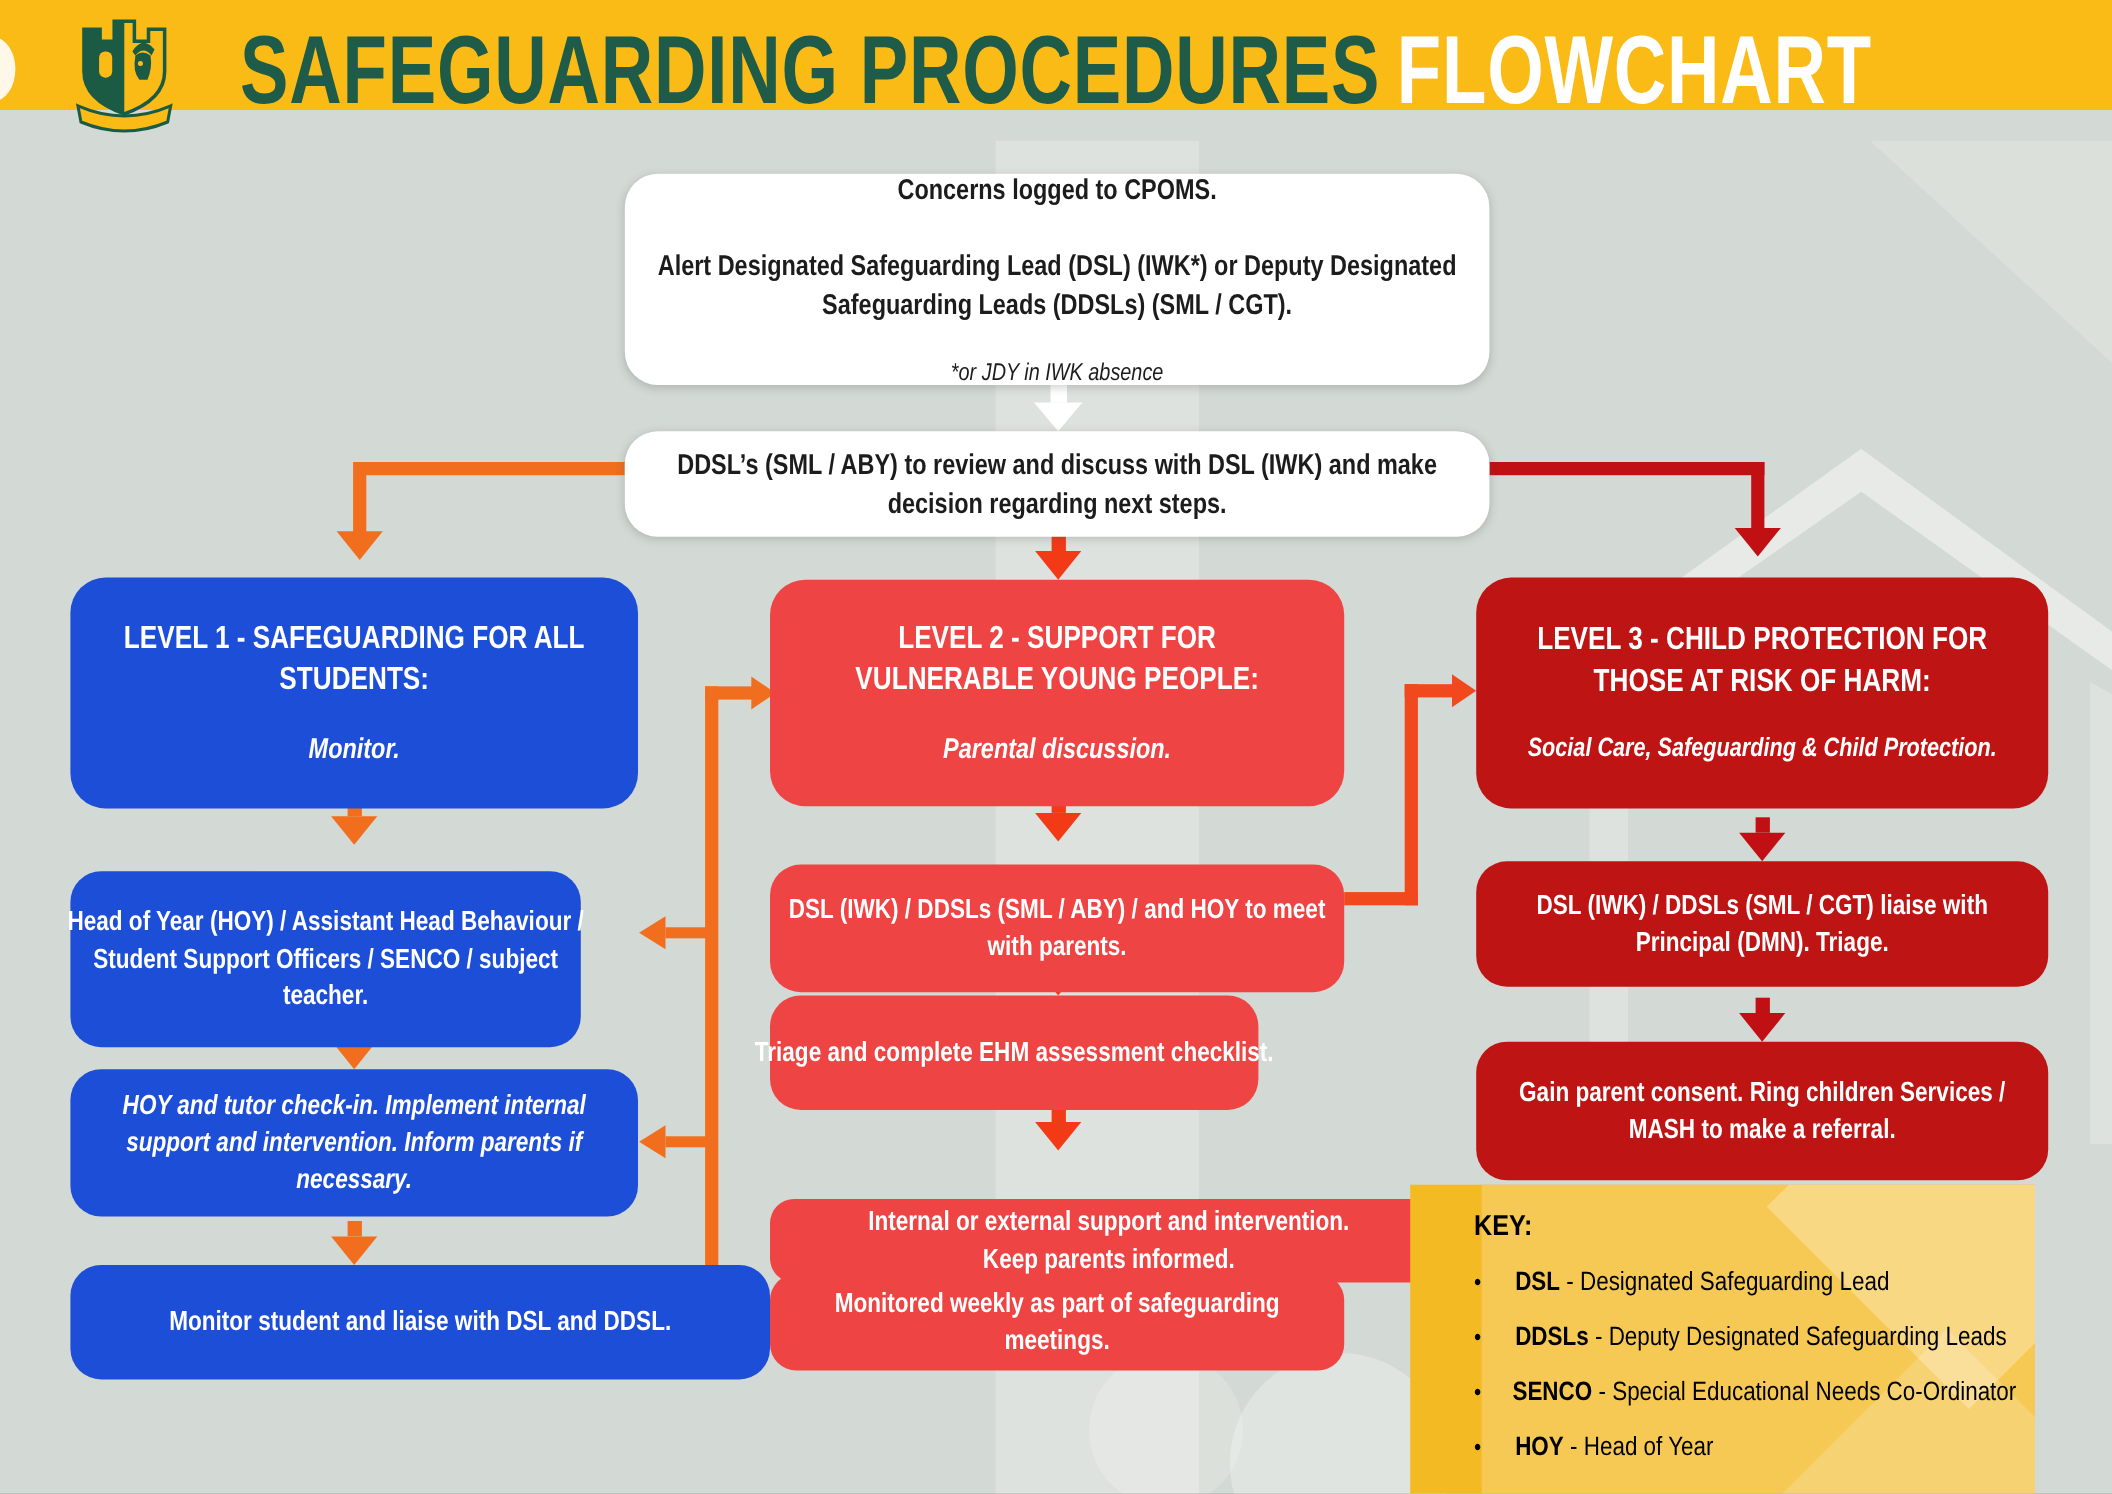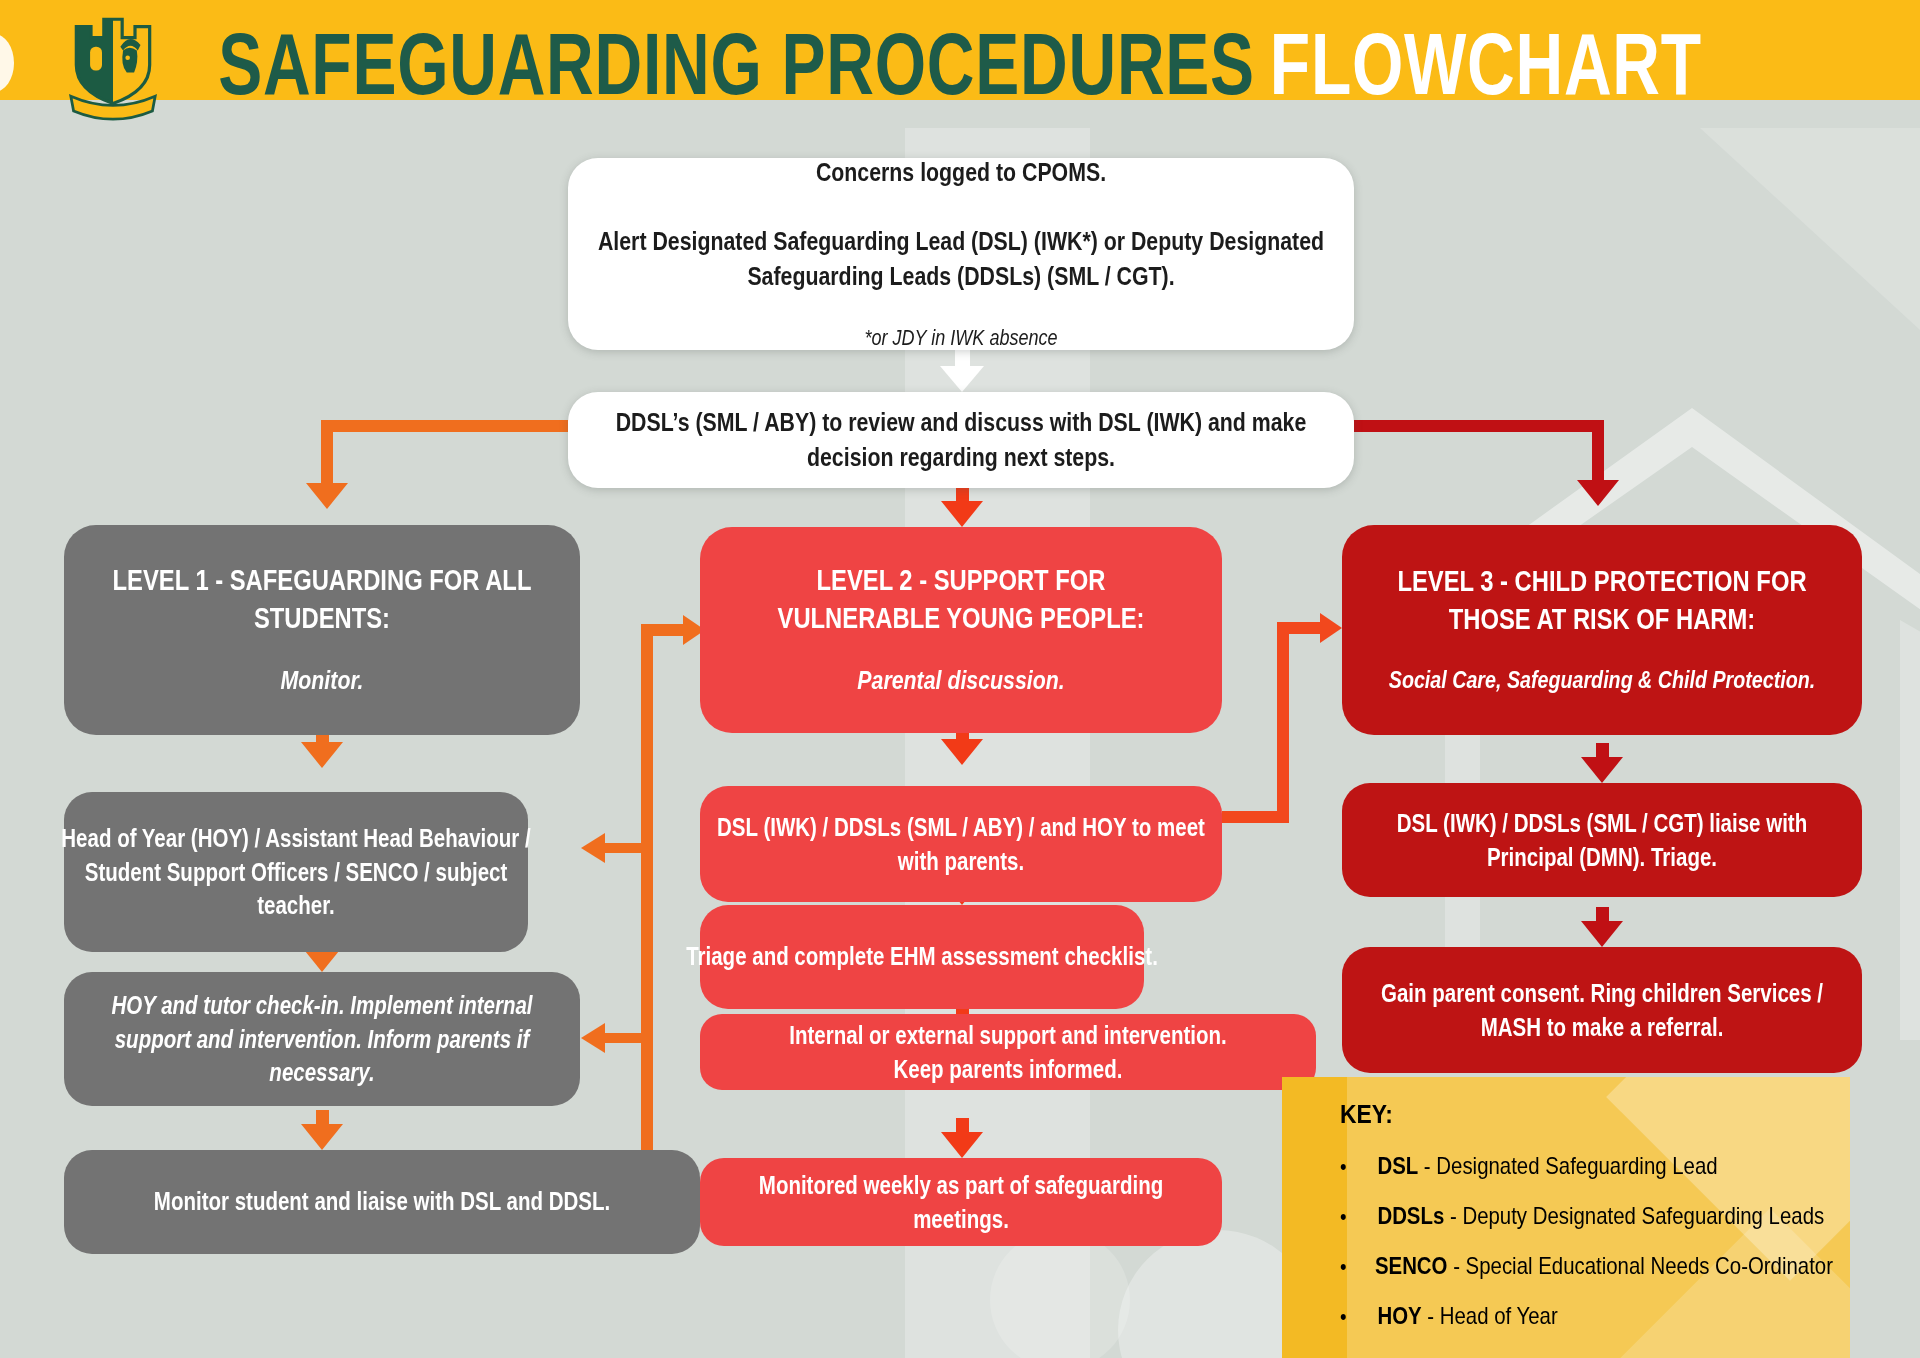--- a/index.html
+++ b/index.html
@@ -17,21 +17,21 @@
   #logo{position:absolute;left:58px;top:6px;z-index:6;}
   #edge-sliver{position:absolute;left:-26px;top:34px;width:40px;height:58px;border-radius:50%;
                background:#ffffff;opacity:.9;z-index:6;}
 
   
   #wm{position:absolute;left:0;top:0;z-index:0;}
 
   
   .box{position:absolute;border-radius:28px;z-index:2;}
   .b-wh{background:#FFFFFF;color:#1c1c1c;border-radius:30px;box-shadow:0 2px 8px rgba(70,80,75,.25);}
-  .b-or{background:#737373;color:#fff;}
+  .b-or{background:#1d4ed8;color:#fff;}
   .b-rd{background:#ef4444;color:#fff;}
   .b-dr{background:#BE1414;color:#fff;}
   .btxt{position:absolute;left:50%;top:50%;transform:translate(-50%,-50%) scaleX(0.82);
         text-align:center;font-weight:bold;white-space:pre-line;line-height:1.34;}
   .w600{width:600px;}
   .w900{width:900px;}
   .step{font-size:25px;}
   .ttl{font-size:29px;line-height:1.3;}
   .sub{font-style:italic;font-size:26px;margin-top:4px;}
   .sub-sm{font-style:italic;font-size:24px;margin-top:4px;}
@@ -201,21 +201,21 @@
       <div class="s"></div>
       <div class="h"></div>
     </div>
   <div class="box b-rd" style="left:700px;top:905px;width:444px;height:104px;">
     <div class="btxt w600 step">Triage and complete EHM assessment checklist.</div>
   </div>
   <div class="ad c-rd" style="left:941px;top:1006px;">
       <div class="s"></div>
       <div class="h"></div>
     </div>
-  <div class="box b-rd" style="left:700px;top:1014px;width:616px;height:76px;border-radius:22px;">
+  <div class="box b-rd" style="left:700px;top:1090px;width:616px;height:76px;border-radius:22px;">
     <div class="btxt w600 step">Internal or external support and intervention. Keep parents informed.</div>
   </div>
   <div class="ad c-rd" style="left:941px;top:1118px;">
       <div class="s"></div>
       <div class="h"></div>
     </div>
   <div class="box b-rd" style="left:700px;top:1158px;width:522px;height:88px;border-radius:24px;">
     <div class="btxt w600 step">Monitored weekly as part of safeguarding meetings.</div>
   </div>
 

